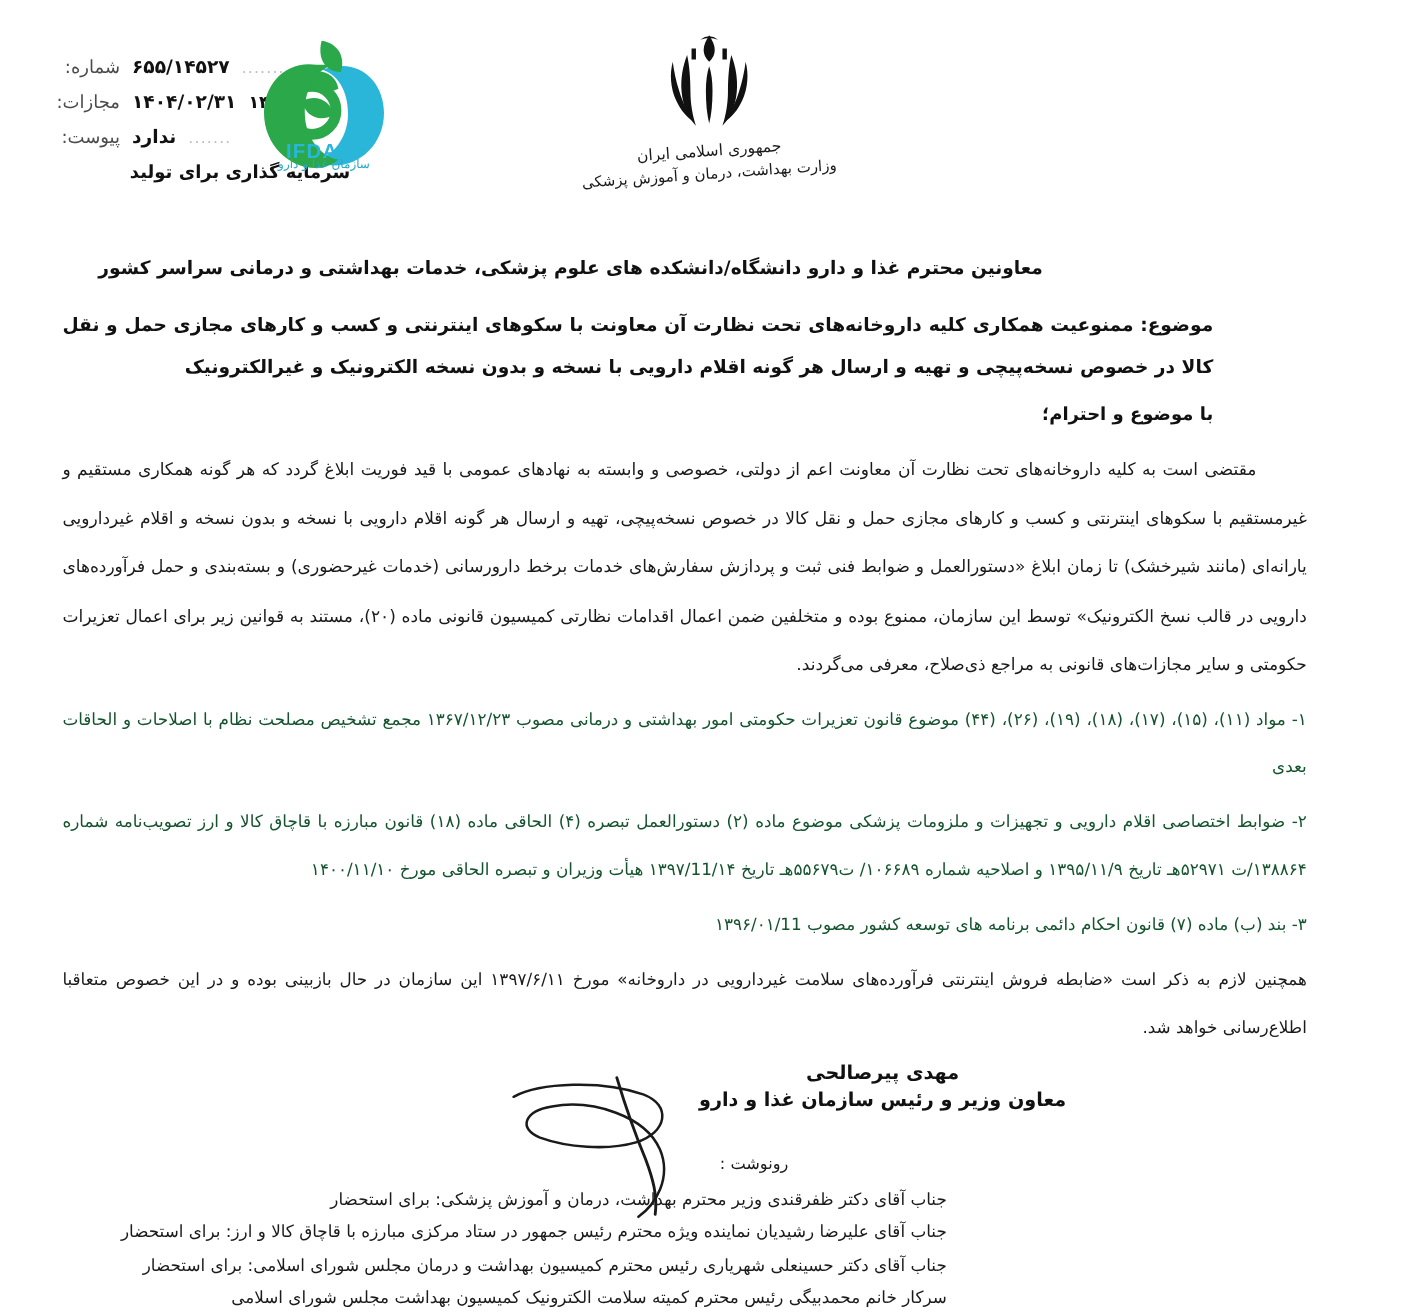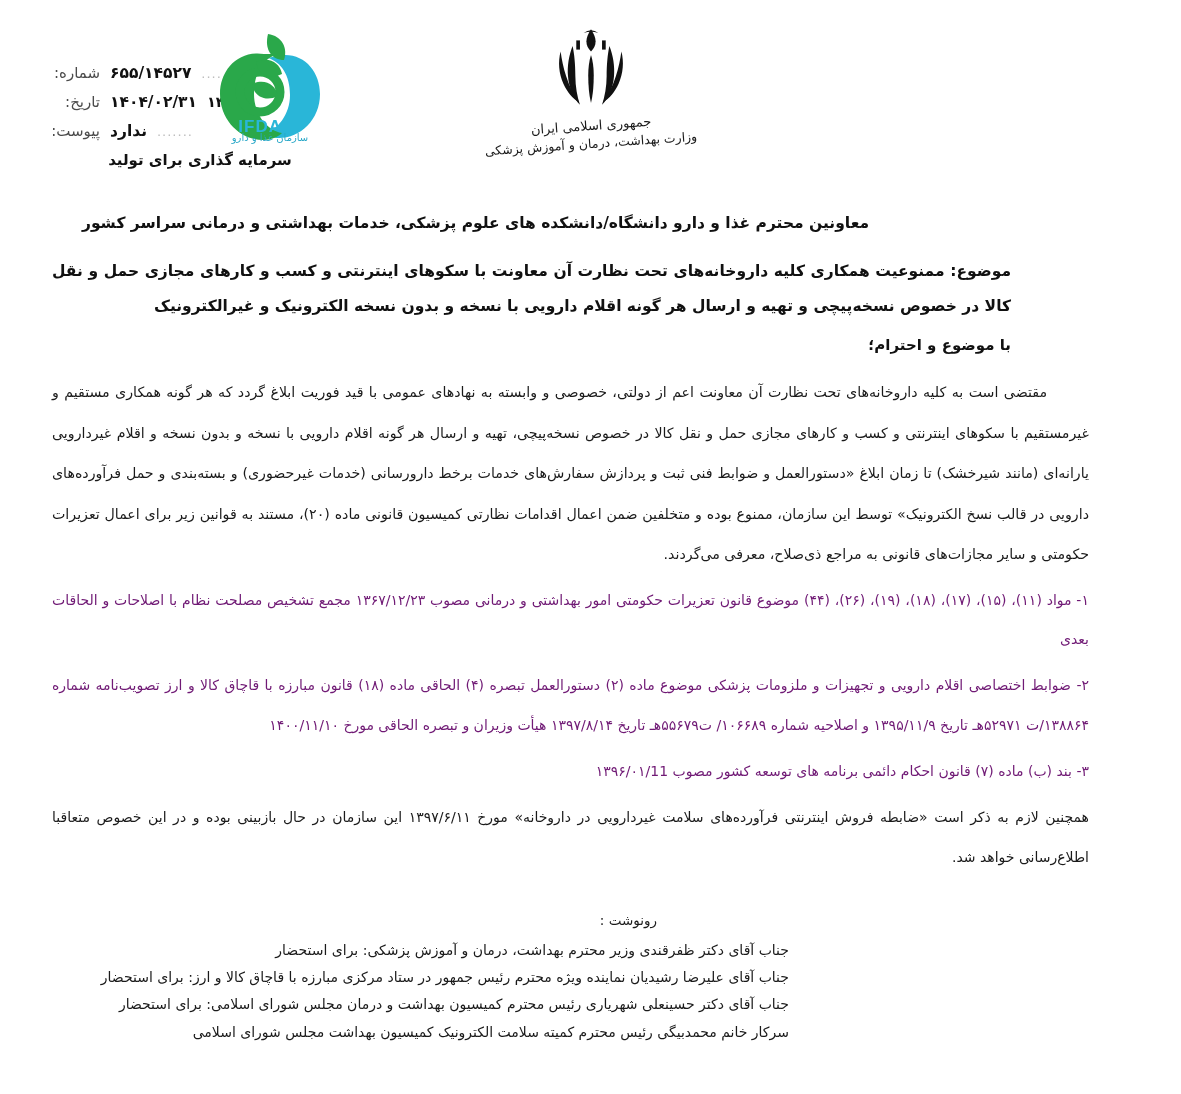--- a/index.html
+++ b/index.html
@@ -26,21 +26,21 @@
   }
 
   
   .letter-head {
     position: relative;
     height: 195px;
   }
 
   .meta-block {
     position: absolute;
-    top: 64px;
+    top: 47px;
     right: 845px;   
     width: 290px;
     text-align: left;
     direction: rtl;
   }
   .meta-row {
     display: flex;
     flex-direction: row-reverse;
     justify-content: flex-start;
     align-items: baseline;
@@ -166,21 +166,21 @@
     content: "";
     display: inline-block;
     width: 42px;
   }
 
   .list-item {
     font-size: 14px;
     line-height: 2.85;
     text-align: justify;
     text-align-last: right;
-    color: #701a75;
+    color: #14532d;
     margin-top: 6px;
   }
 
   .note {
     font-size: 14px;
     line-height: 2.85;
     text-align: justify;
     text-align-last: right;
     color: #1a1a1a;
     margin-top: 6px;
@@ -242,21 +242,21 @@
 
     <div class="meta-block">
 
       <div class="meta-row">
         <span class="meta-label">شماره:</span>
         <span class="meta-value">۶۵۵/۱۴۵۲۷</span>
         <span class="meta-dots">.......</span>
       </div>
 
       <div class="meta-row">
-        <span class="meta-label">تاریخ:</span>
+        <span class="meta-label">مجازات:</span>
         <span class="meta-value">۱۴۰۴/۰۲/۳۱</span>
         <span class="meta-time">۱۴:۱۷</span>
       </div>
 
       <div class="meta-row">
         <span class="meta-label">پیوست:</span>
         <span class="meta-value">ندارد</span>
         <span class="meta-dots">.......</span>
       </div>
 
@@ -303,25 +303,34 @@
 
     <div class="addressee">معاونین محترم غذا و دارو دانشگاه/دانشکده های علوم پزشکی، خدمات بهداشتی و درمانی سراسر کشور</div>
 
     <div class="subject">موضوع: ممنوعیت همکاری کلیه داروخانه‌های تحت نظارت آن معاونت با سکوهای اینترنتی و کسب و کارهای مجازی حمل و نقل کالا در خصوص نسخه‌پیچی و تهیه و ارسال هر گونه اقلام دارویی با نسخه و بدون نسخه الکترونیک و غیرالکترونیک</div>
 
     <div class="greeting">با موضوع و احترام؛</div>
 
     <div class="para indent">مقتضی است به کلیه داروخانه‌های تحت نظارت آن معاونت اعم از دولتی، خصوصی و وابسته به نهادهای عمومی با قید فوریت ابلاغ گردد که هر گونه همکاری مستقیم و غیرمستقیم با سکوهای اینترنتی و کسب و کارهای مجازی حمل و نقل کالا در خصوص نسخه‌پیچی، تهیه و ارسال هر گونه اقلام دارویی با نسخه و بدون نسخه و اقلام غیردارویی یارانه‌ای (مانند شیرخشک) تا زمان ابلاغ «دستورالعمل و ضوابط فنی ثبت و پردازش سفارش‌های خدمات برخط دارورسانی (خدمات غیرحضوری) و بسته‌بندی و حمل فرآورده‌های دارویی در قالب نسخ الکترونیک» توسط این سازمان، ممنوع بوده و متخلفین ضمن اعمال اقدامات نظارتی کمیسیون قانونی ماده (۲۰)، مستند به قوانین زیر برای اعمال تعزیرات حکومتی و  سایر مجازات‌های قانونی به مراجع ذی‌صلاح، معرفی می‌گردند.</div>
 
     <div class="list-item">۱- مواد (۱۱)، (۱۵)، (۱۷)، (۱۸)، (۱۹)، (۲۶)، (۴۴) موضوع قانون تعزیرات حکومتی امور بهداشتی و درمانی مصوب ۱۳۶۷/۱۲/۲۳ مجمع تشخیص مصلحت نظام با اصلاحات و الحاقات بعدی</div>
-    <div class="list-item">۲- ضوابط اختصاصی اقلام دارویی و تجهیزات و ملزومات پزشکی موضوع ماده (۲) دستورالعمل تبصره (۴) الحاقی ماده (۱۸) قانون مبارزه با قاچاق کالا و ارز تصویب‌نامه شماره ۱۳۸۸۶۴/ت ۵۲۹۷۱هـ تاریخ ۱۳۹۵/۱۱/۹ و اصلاحیه شماره ۱۰۶۶۸۹/ ت۵۵۶۷۹هـ تاریخ ۱۳۹۷/۸/۱۴ هیأت وزیران و تبصره الحاقی مورخ ۱۴۰۰/۱۱/۱۰</div>
+    <div class="list-item">۲- ضوابط اختصاصی اقلام دارویی و تجهیزات و ملزومات پزشکی موضوع ماده (۲) دستورالعمل تبصره (۴) الحاقی ماده (۱۸) قانون مبارزه با قاچاق کالا و ارز تصویب‌نامه شماره ۱۳۸۸۶۴/ت ۵۲۹۷۱هـ تاریخ ۱۳۹۵/۱۱/۹ و اصلاحیه شماره ۱۰۶۶۸۹/ ت۵۵۶۷۹هـ تاریخ ۱۳۹۷/11/۱۴ هیأت وزیران و تبصره الحاقی مورخ ۱۴۰۰/۱۱/۱۰</div>
     <div class="list-item">۳- بند (ب) ماده (۷) قانون احکام دائمی برنامه های توسعه کشور مصوب ۱۳۹۶/۰۱/11</div>
 
     <div class="note">همچنین لازم به ذکر است «ضابطه فروش اینترنتی فرآورده‌های سلامت غیردارویی در داروخانه» مورخ ۱۳۹۷/۶/۱۱ این سازمان در حال بازبینی بوده و در این خصوص متعاقبا اطلاع‌رسانی خواهد شد.</div>
 
+    <div class="signature">
+      <div class="sig-name">مهدی پیرصالحی</div>
+      <div class="sig-title">معاون وزیر و رئیس سازمان غذا و دارو</div>
+      <svg class="sig-scribble" width="210" height="120" viewBox="0 0 210 120">
+        <path d="M18 18 C 40 6, 92 4, 126 16 C 150 25, 146 48, 120 56 C 96 63, 62 60, 40 52
+                 C 22 45, 26 30, 50 26 C 84 20, 128 34, 140 62 C 150 86, 136 108, 122 118" fill="none" stroke="#1a1a1a" stroke-width="2.1" stroke-linecap="round"></path>
+        <path d="M104 2 C 110 22, 118 46, 128 70 C 134 86, 138 100, 136 116" fill="none" stroke="#1a1a1a" stroke-width="2.4" stroke-linecap="round"></path>
+      </svg>
+    </div>
 
     <div class="cc-block">
       <div class="cc-title">رونوشت :</div>
       <div class="cc-item">جناب آقای دکتر ظفرقندی وزیر محترم بهداشت، درمان و آموزش پزشکی: برای استحضار</div>
       <div class="cc-item">جناب آقای علیرضا رشیدیان نماینده ویژه محترم رئیس جمهور در ستاد مرکزی مبارزه با قاچاق کالا و ارز: برای استحضار</div>
       <div class="cc-item">جناب آقای دکتر حسینعلی شهریاری رئیس محترم کمیسیون بهداشت و درمان مجلس شورای اسلامی: برای استحضار</div>
       <div class="cc-item">سرکار خانم محمدبیگی رئیس محترم کمیته سلامت الکترونیک کمیسیون بهداشت  مجلس شورای اسلامی</div>
     </div>
 
   </div>

